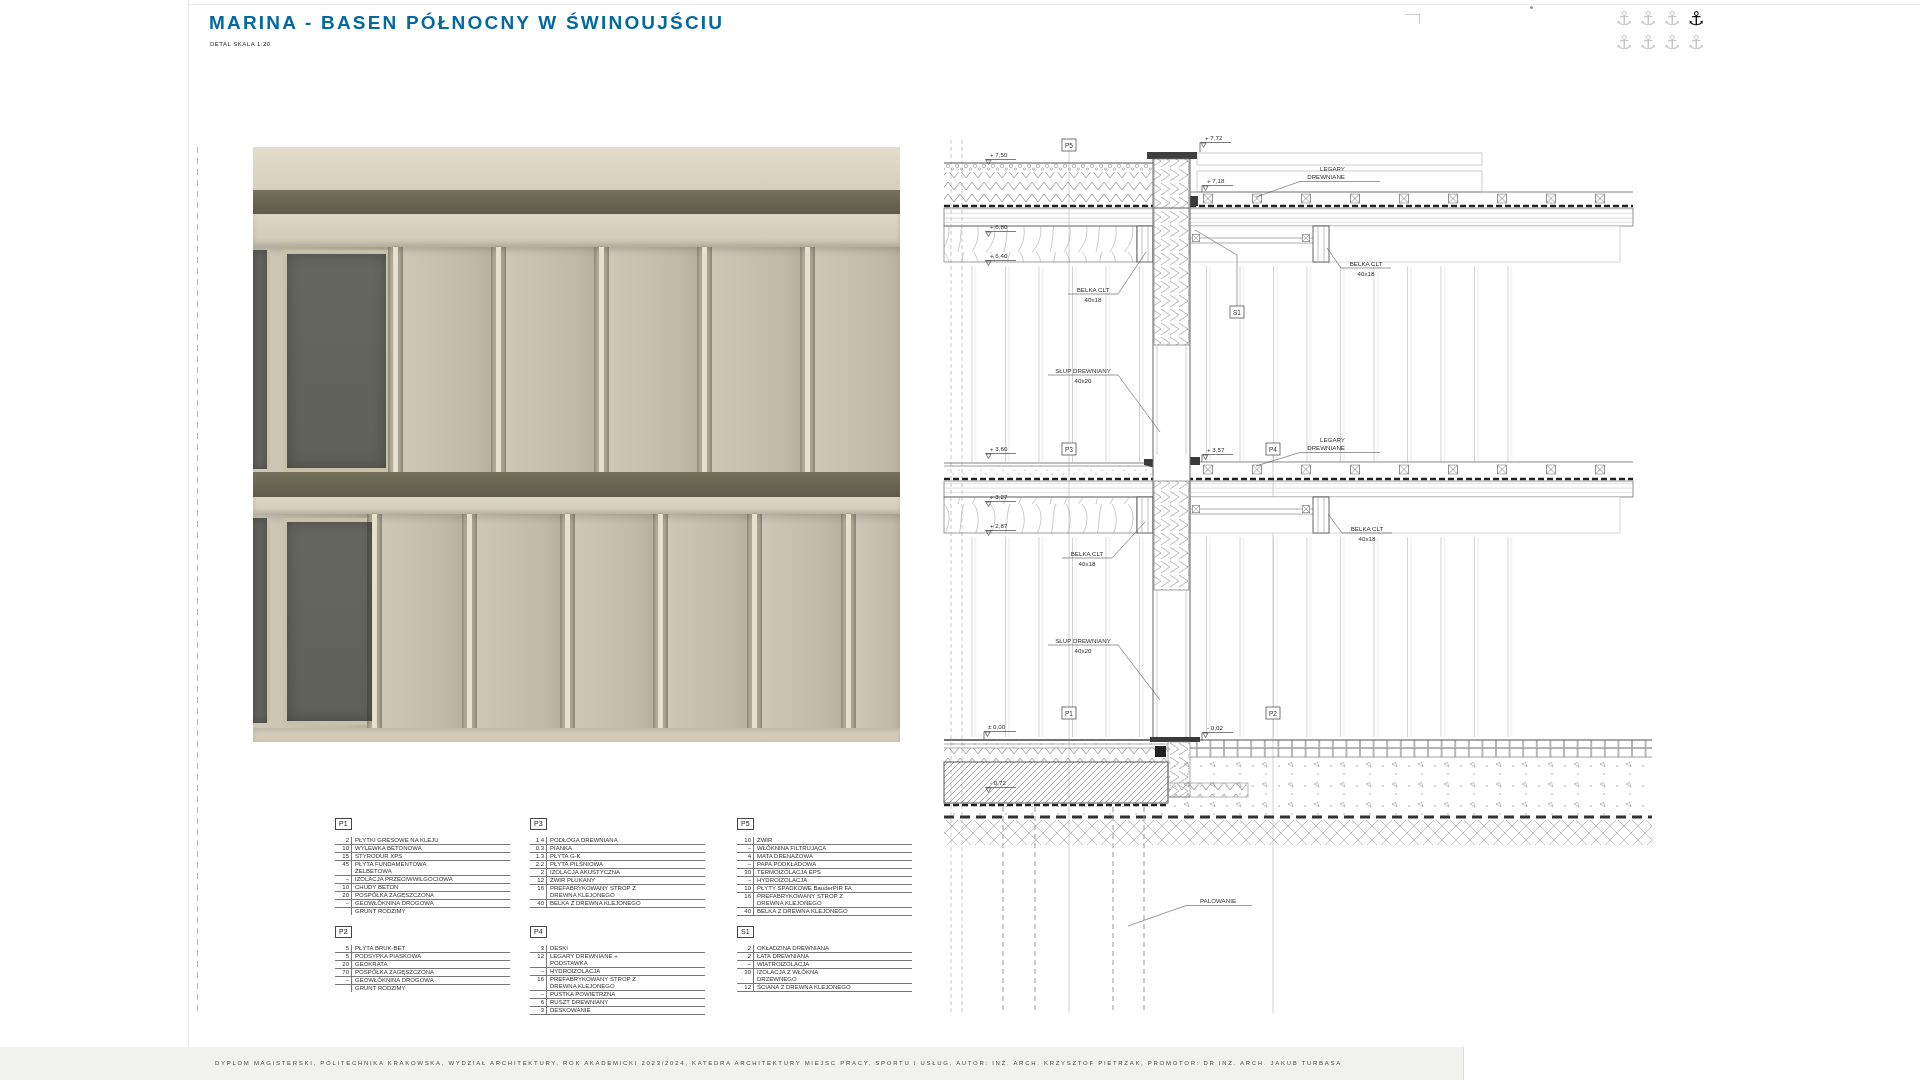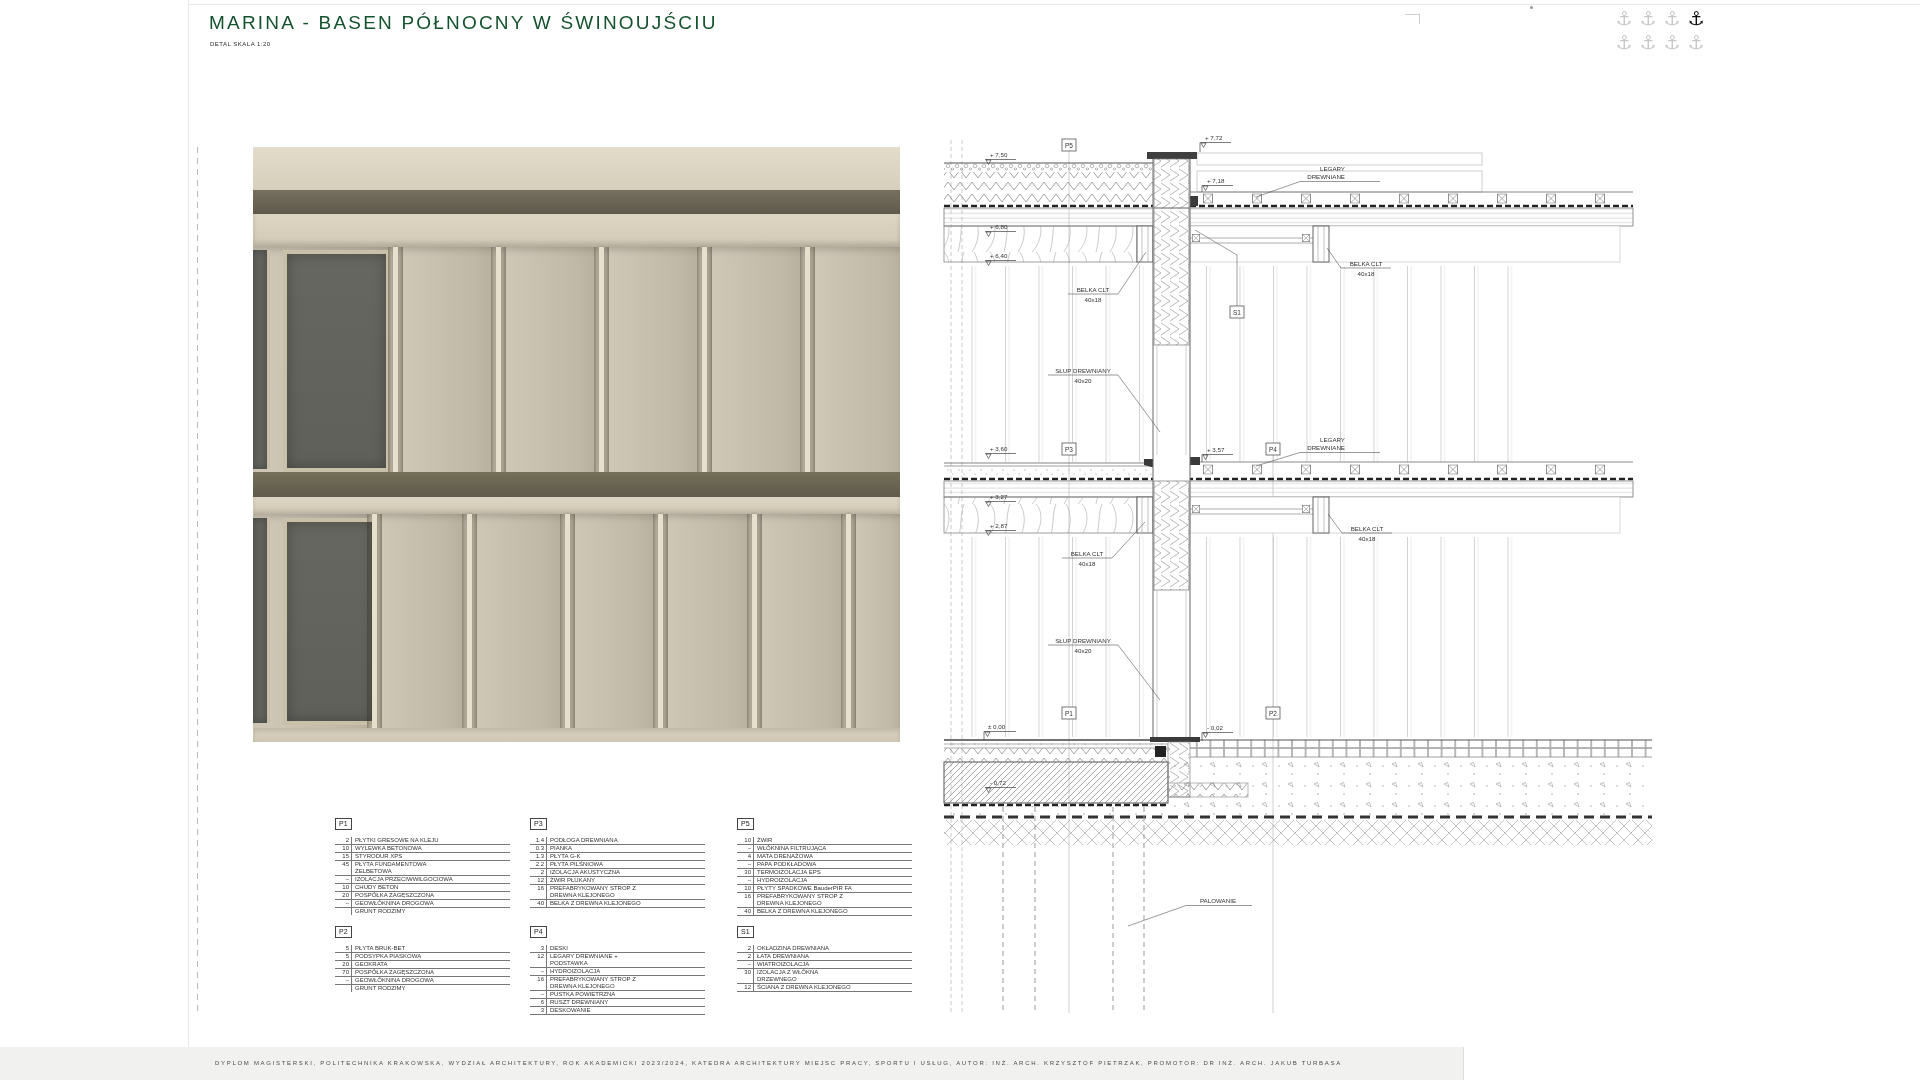--- a/index.html
+++ b/index.html
@@ -6,21 +6,21 @@
   body{font-family:"Liberation Sans",sans-serif;color:#222;}
   .sheet{position:relative;width:1920px;height:1080px;background:#fff;overflow:hidden;}
 
   
   .edge-left{position:absolute;left:188px;top:0;width:1px;height:1080px;background:#e8e8e8;}
   .edge-top{position:absolute;left:188px;top:4px;width:1732px;height:1px;background:#e8e8e8;}
   .corner-mark{position:absolute;left:1405px;top:14px;width:14px;height:9px;border-top:1.5px solid #cfcfcf;border-right:1.5px solid #cfcfcf;}
   .tiny-dot{position:absolute;left:1530px;top:6px;width:3px;height:3px;background:#9a9a9a;border-radius:50%;}
 
   
-  .title{position:absolute;left:209px;top:12px;font-size:19px;letter-spacing:2.2px;font-weight:400;color:#14532d;white-space:nowrap;}
+  .title{position:absolute;left:209px;top:12px;font-size:19px;letter-spacing:2.2px;font-weight:700;color:#0369a1;white-space:nowrap;}
   .subtitle{position:absolute;left:210px;top:41px;font-size:6px;letter-spacing:.5px;color:#2a2a2a;}
 
   
   .pager{position:absolute;left:1612px;top:5px;width:100px;display:flex;flex-wrap:wrap;}
   .anchor{width:24px;height:24px;line-height:26px;text-align:center;font-family:"DejaVu Sans",sans-serif;font-size:19px;color:#c9c9c9;cursor:pointer;}
   .anchor.on{color:#0e0e0e;}
 
   
   .facade{position:absolute;left:253px;top:147px;width:647px;height:595px;overflow:hidden;}
   .fz{position:absolute;left:0;width:647px;}

